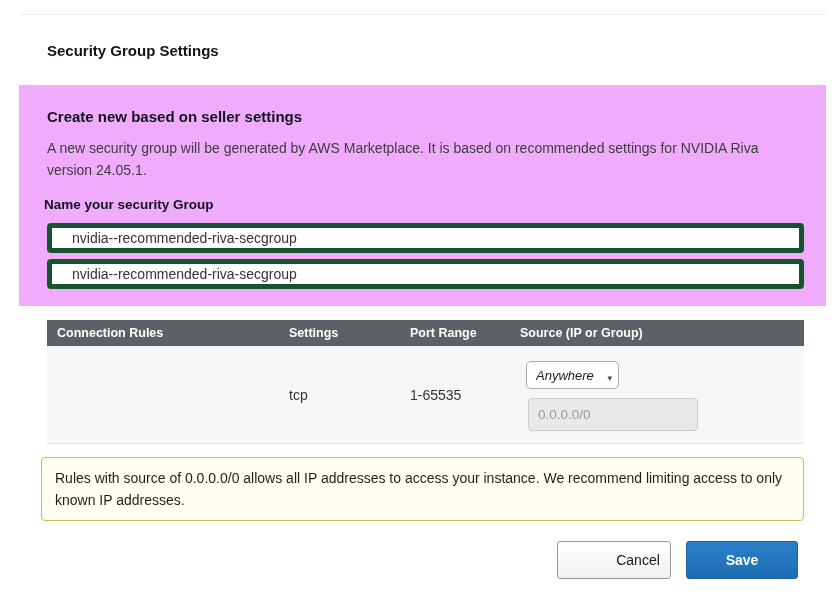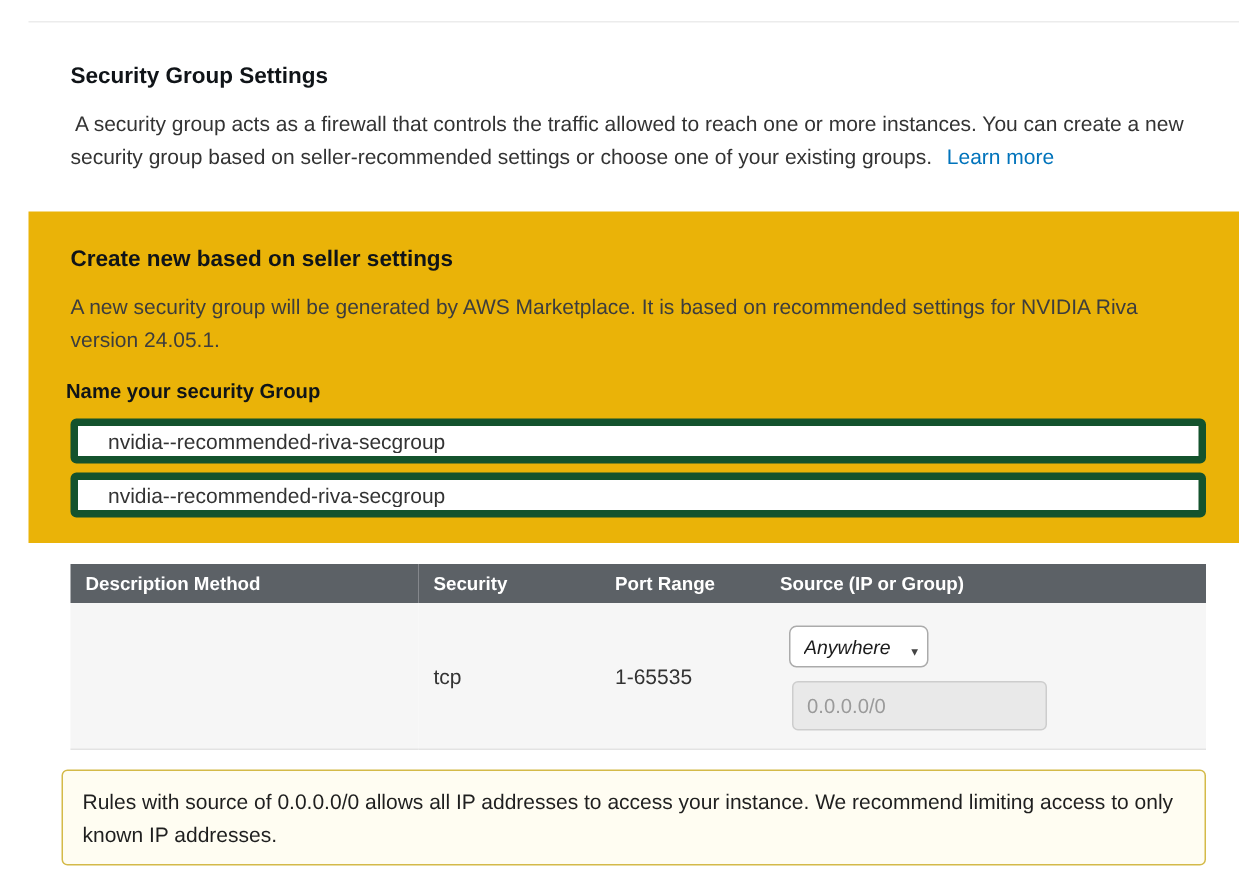--- a/index.html
+++ b/index.html
@@ -12,21 +12,21 @@
   }
   .panel { width: 813px; margin: 8px auto 0; }
 
   
   .top-section { background: #ffffff; border-top: 1px solid #ececec; padding: 24px 25px 20px; }
   .page-title { font-size: 15px; font-weight: bold; color: #101418; }
   .page-desc { margin-top: 12px; font-size: 14px; color: #333333; line-height: 22px; max-width: 760px; }
   .learn-more { color: #0073bb; text-decoration: none; cursor: pointer; }
 
   
-  .gray-section { background: #eab308; padding: 20px 25px 14px; }
+  .gray-section { background: #f0abfc; padding: 20px 25px 14px; }
   .section-title { font-size: 15px; font-weight: bold; color: #101418; }
   .section-desc { margin-top: 12px; font-size: 14px; color: #3d3d3d; line-height: 22px; max-width: 760px; }
   .field-label { margin: 16px 0 8px; font-size: 13.5px; font-weight: bold; color: #101418; }
   .text-input {
     width: 100%; height: 30px; padding: 0 20px;
     font-family: "Liberation Sans", sans-serif; font-size: 14px; color: #333333;
     border: 5px solid #14532d; border-radius: 4px; background: #ffffff; outline: none;
   }
 
   
@@ -82,21 +82,20 @@
     border: 1px solid #1a5f9e; color: #ffffff;
   }
 </style>
 </head>
 <body>
 
 <div class="panel">
 
   <section class="top-section">
     <h1 class="page-title">Security Group Settings</h1>
-    <p class="page-desc"><span>A security group acts as a firewall that controls the traffic allowed to reach one or more instances. You can create a new security group based on seller-recommended settings or choose one of your existing groups.</span> <a class="learn-more" href="#">Learn more</a></p>
   </section>
 
   <section class="gray-section">
     <h2 class="section-title">Create new based on seller settings</h2>
     <p class="section-desc">A new security group will be generated by AWS Marketplace. It is based on recommended settings for NVIDIA Riva version 24.05.1.</p>
 
     <div class="field-label">Name your security Group</div>
     <input type="text" class="text-input" value="nvidia--recommended-riva-secgroup" style="">
 
     <input type="text" class="text-input" value="nvidia--recommended-riva-secgroup" style="">
@@ -105,22 +104,22 @@
   <section class="table-wrap">
     <table>
       <colgroup>
         <col style="width:232px">
           <col style="width:121px">
           <col style="width:110px">
           <col>
       </colgroup>
       <thead>
         <tr>
-          <th>Description Method</th>
-          <th>Security</th>
+          <th>Connection Rules</th>
+          <th>Settings</th>
           <th>Port Range</th>
           <th>Source (IP or Group)</th>
         </tr>
       </thead>
       <tbody>
         <tr>
           <td></td>
           <td>tcp</td>
           <td>1-65535</td>
           <td>
@@ -134,15 +133,16 @@
           </td>
         </tr>
       </tbody>
     </table>
   </section>
 
   <div class="warning-box">Rules with source of 0.0.0.0/0 allows all IP addresses to access your instance. We recommend limiting access to only known IP addresses.</div>
 
   <div class="actions">
     <button class="btn btn-cancel">Cancel</button>
+    <button class="btn btn-save">Save</button>
   </div>
 
 </div>
 
 </body></html>

